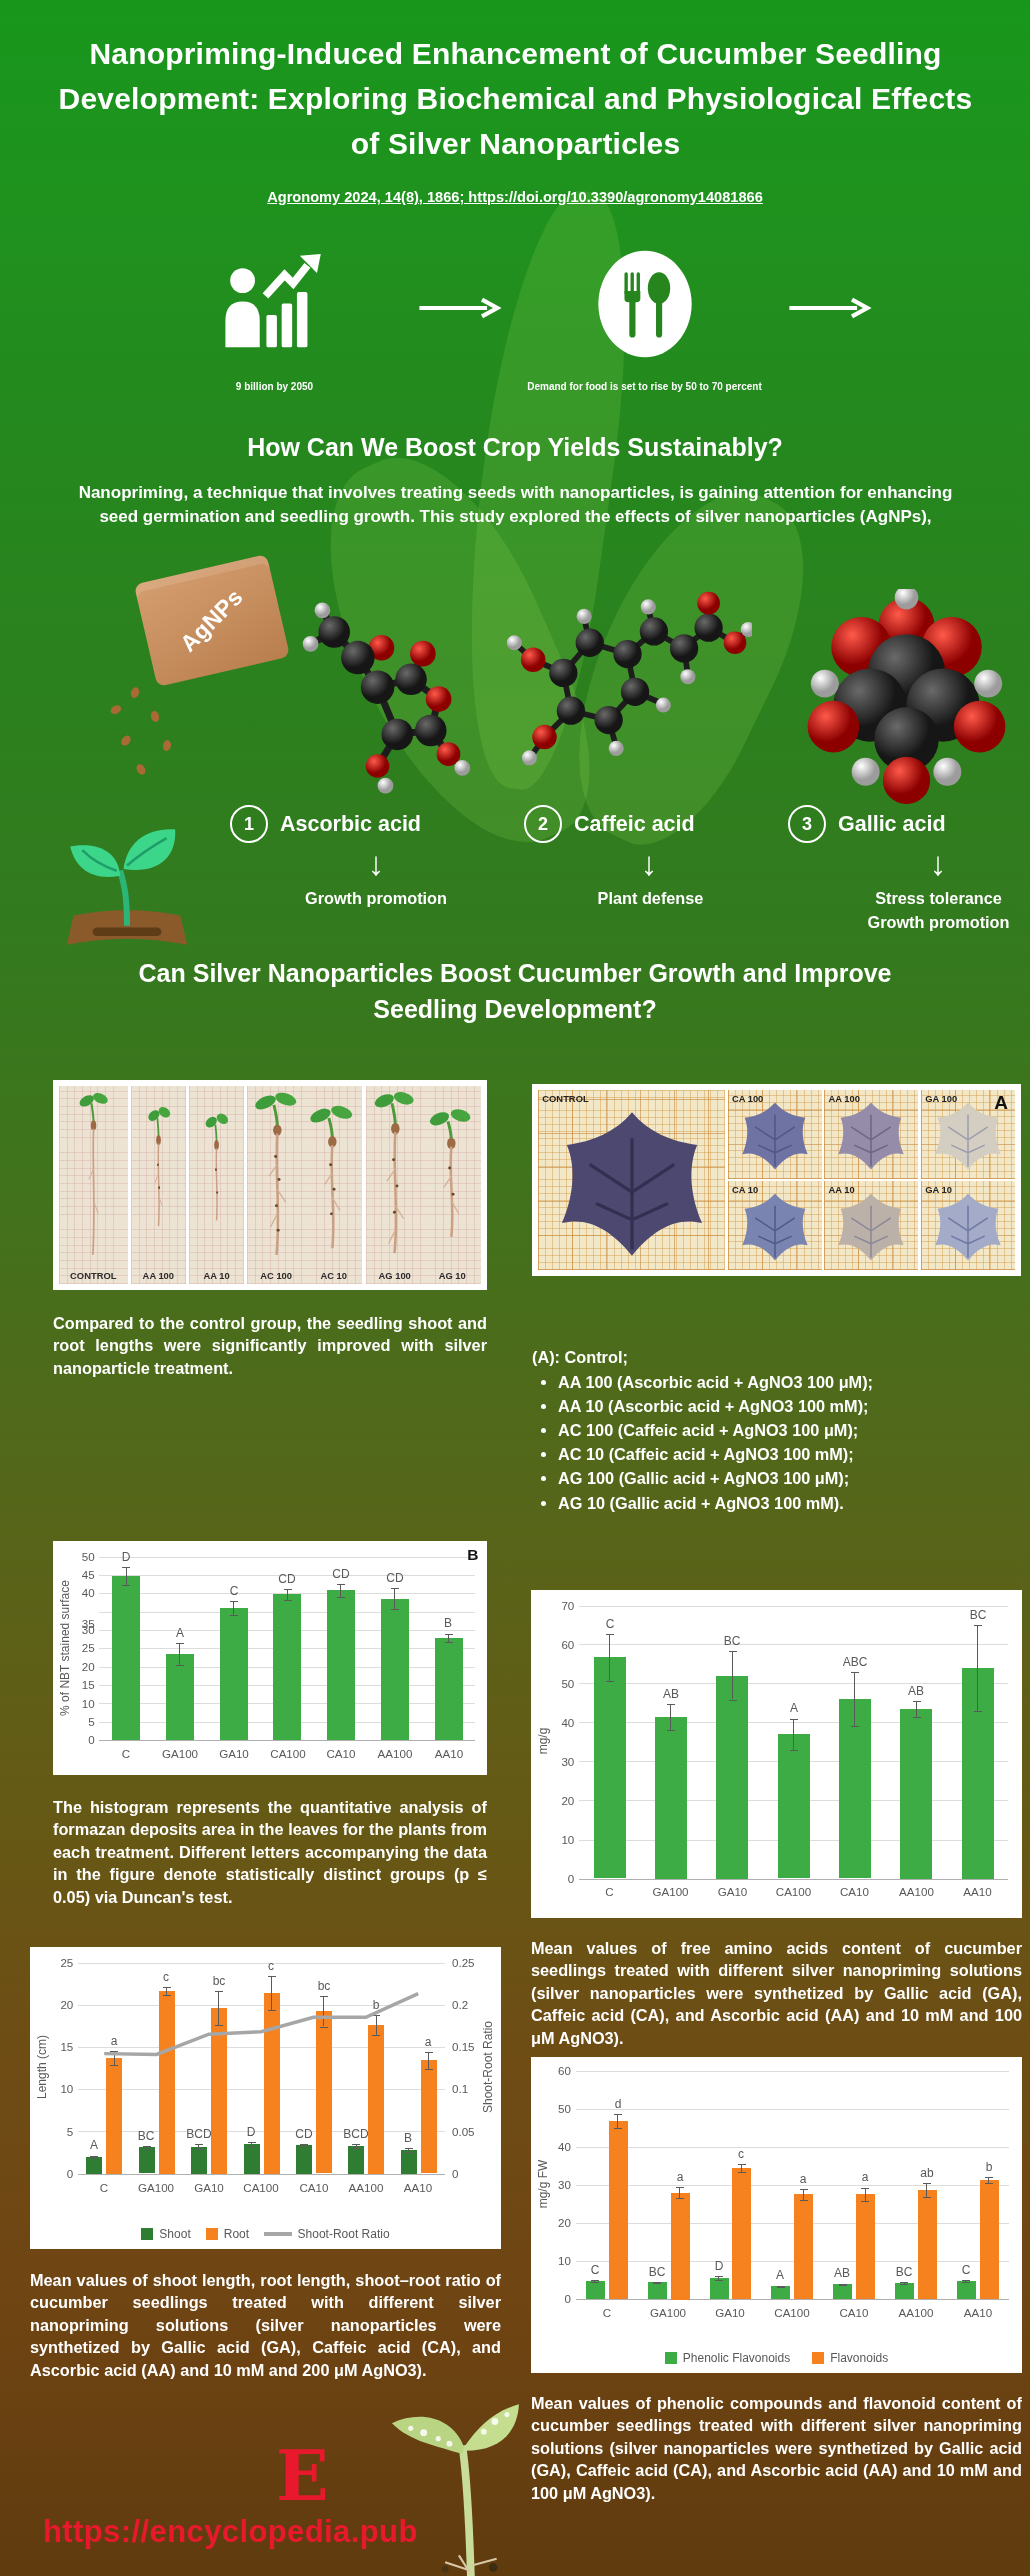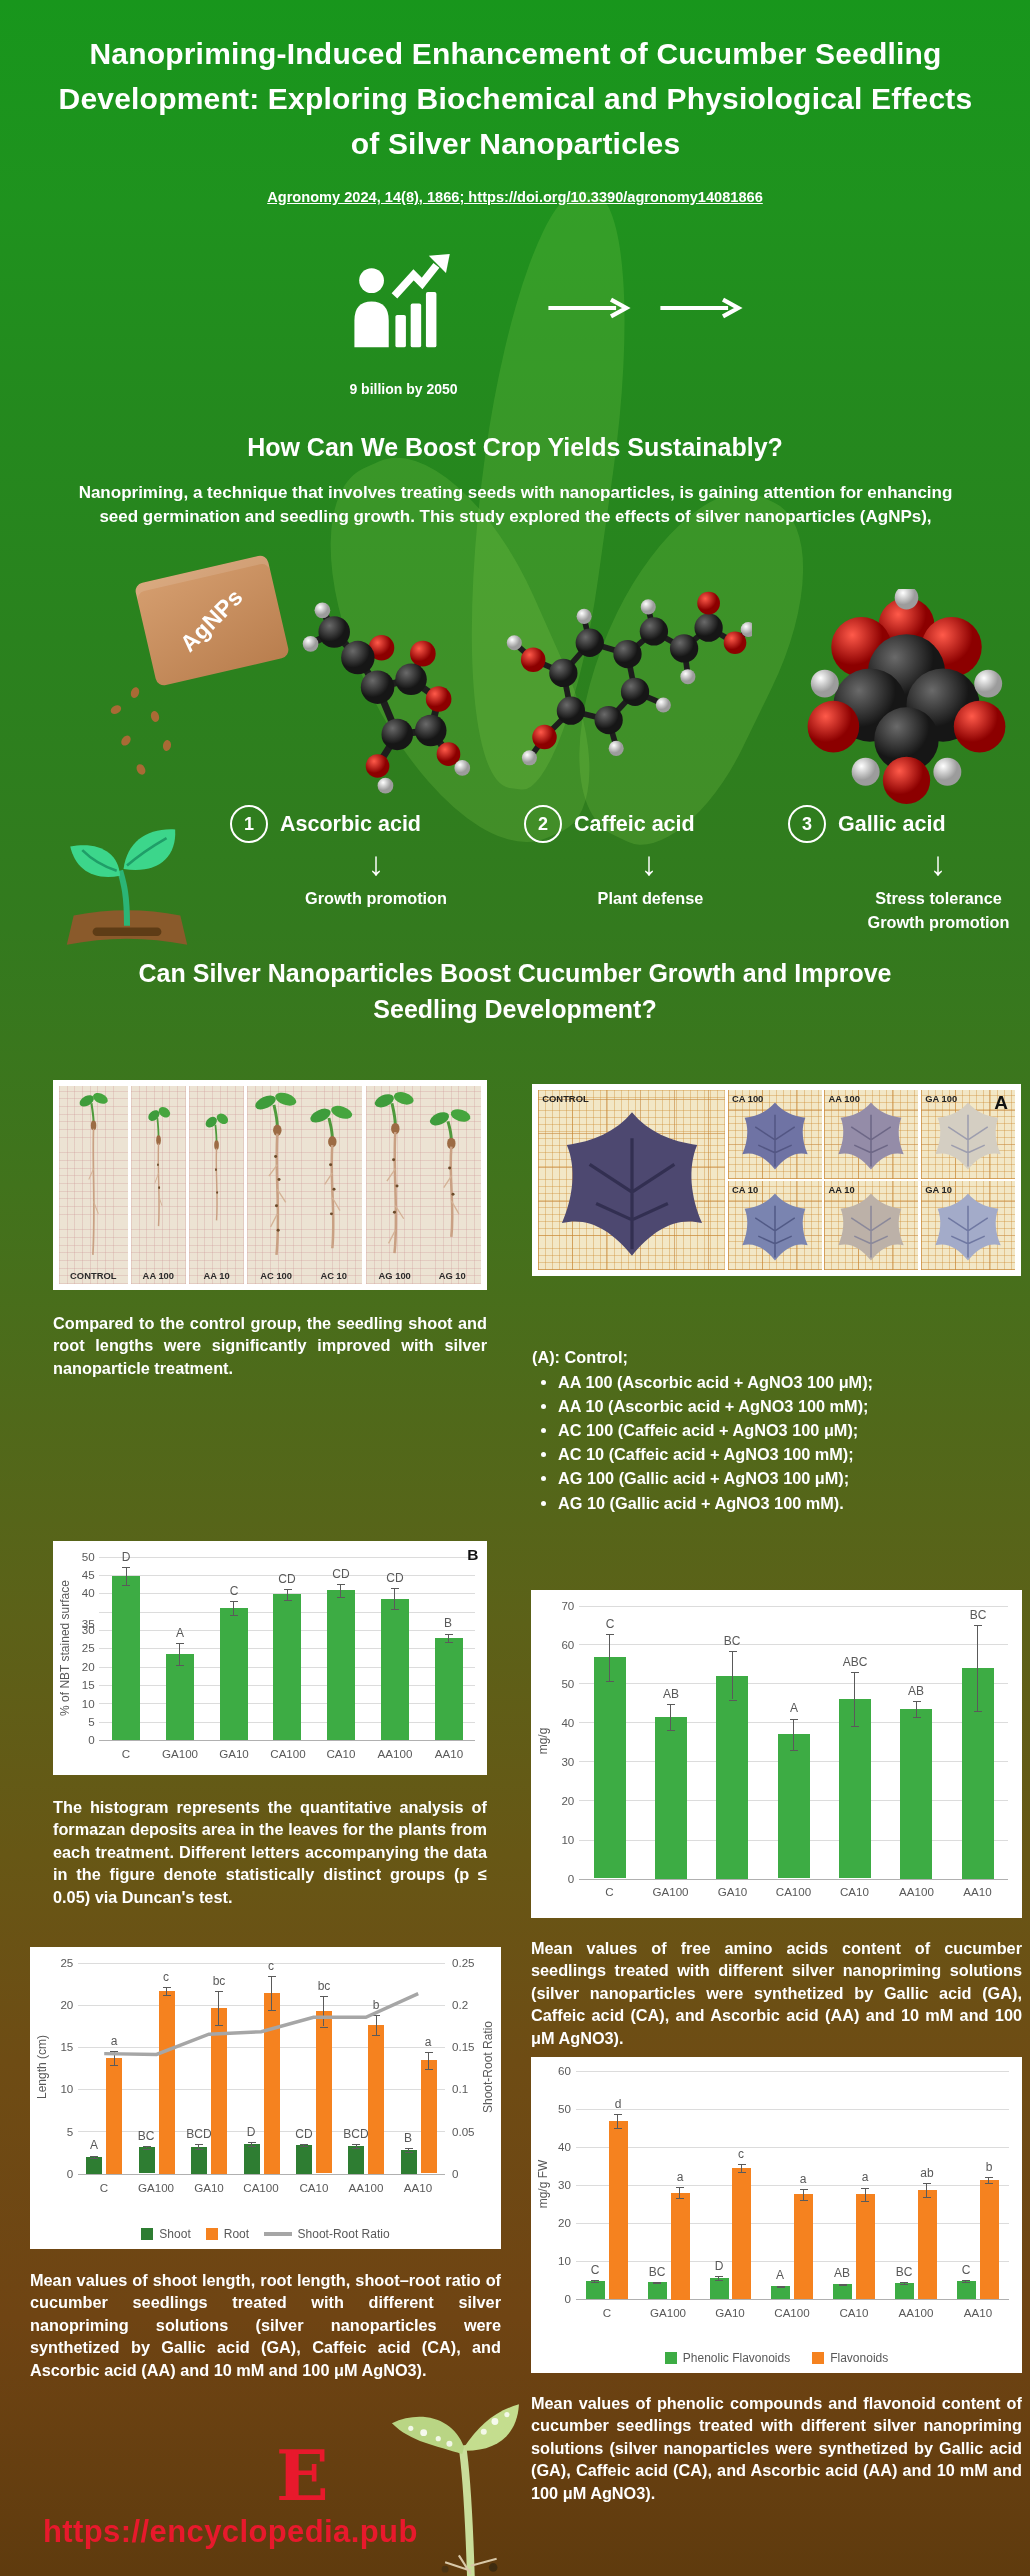--- a/index.html
+++ b/index.html
@@ -16,21 +16,21 @@
   
   #title{top:31px;left:0;width:1030px;font-size:30px;line-height:1.5;font-weight:bold;
          text-align:center;color:#fff;letter-spacing:0.2px;}
   #citation{top:189px;left:0;width:1030px;text-align:center;font-size:14.6px;font-weight:bold;
             color:#fff;}
   #citation a{color:#fff;text-decoration:underline;}
   
   #problems{top:239px;left:43px;width:945px;display:flex;align-items:center;justify-content:center;}
   .prob-item{width:258px;display:flex;flex-direction:column;align-items:center;}
   .prob-icon{height:129px;display:flex;align-items:center;justify-content:center;}
-  .prob-cap{margin-top:12px;color:#fff;font-weight:bold;font-size:14px;line-height:1.35;text-align:center;min-height:41px;}
+  .prob-cap{margin-top:12px;color:#fff;font-weight:bold;font-size:10px;line-height:1.35;text-align:center;min-height:41px;}
   .flow-arrow{width:112px;display:flex;align-items:center;justify-content:center;margin-top:-45px;}
   .h2{color:#fff;font-weight:bold;font-size:25px;text-align:center;line-height:1.45;}
   #q1{top:429px;left:0;width:1030px;}
   #intro{top:481px;left:69px;width:893px;color:#fff;font-weight:bold;font-size:17px;
          line-height:1.4;text-align:center;}
   
   #bag{top:568px;left:144px;width:136px;height:105px;transform:rotate(-13deg);
        background:linear-gradient(160deg,#d59e6f,#b97e4e);border-radius:8.6px;
        display:flex;align-items:center;justify-content:center;box-shadow:inset 0 8.6px 0 rgba(255,255,255,.12);}
   #bag span{transform:rotate(-32deg);color:#fff;font-weight:bold;font-size:23px;letter-spacing:0.4px;}
@@ -113,20 +113,37 @@
         <polygon points="86,4 108,2 104,22" fill="#fff"></polygon>
       </svg>
     </div>
     <div class="prob-cap">9 billion by 2050</div>
   </div>
   <div class="flow-arrow">
     <svg width="94" height="22" viewBox="0 0 100 26">
       <line x1="2" y1="13" x2="82" y2="13" stroke="#fff" stroke-width="5"></line>
       <path d="M76,3 L94,13 L76,23" stroke="#fff" stroke-width="5" fill="none"></path>
     </svg>
+  </div>
+  <div class="prob-item">
+    <div class="prob-icon">
+      <svg width="112" height="120" viewBox="0 0 120 120">
+        <ellipse cx="60" cy="60" rx="50" ry="57" fill="#fff"></ellipse>
+        <g fill="#27851e">
+          <rect x="38" y="26" width="3.6" height="24" rx="1.8"></rect>
+          <rect x="44.5" y="26" width="3.6" height="24" rx="1.8"></rect>
+          <rect x="51" y="26" width="3.6" height="24" rx="1.8"></rect>
+          <path d="M38,46 h17 v8 a4,4 0 0 1 -4,4 h-9 a4,4 0 0 1 -4,-4 z"></path>
+          <rect x="43.2" y="54" width="6.6" height="42" rx="3.3"></rect>
+          <ellipse cx="75" cy="43" rx="12" ry="17"></ellipse>
+          <rect x="71.8" y="56" width="6.6" height="40" rx="3.3"></rect>
+        </g>
+      </svg>
+    </div>
+    <div class="prob-cap" style="width:249px;">Demand for food is set to rise by 50 to 70 percent</div>
   </div>
   <div class="flow-arrow">
     <svg width="94" height="22" viewBox="0 0 100 26">
       <line x1="2" y1="13" x2="82" y2="13" stroke="#fff" stroke-width="5"></line>
       <path d="M76,3 L94,13 L76,23" stroke="#fff" stroke-width="5" fill="none"></path>
     </svg>
   </div>
 </div>
 
 <div id="q1" class="abs h2">How Can We Boost Crop Yields Sustainably?</div>
@@ -702,21 +719,21 @@
       <div class="cl-leg-item">
         <div class="cl-leg-box" style="background: rgb(245, 130, 31);"></div>
         <span>Root</span>
       </div>
       <div class="cl-leg-item">
         <div class="cl-leg-line" style="background: rgb(166, 166, 166);"></div>
         <span>Shoot-Root Ratio</span>
       </div>
     </div>
   </div>
-<div class="cap just" style="left:30px;top:2269px;width:471px;">Mean values of shoot length, root length, shoot–root ratio of cucumber seedlings treated with different silver nanopriming solutions (silver nanoparticles were synthetized by Gallic acid (GA), Caffeic acid (CA), and Ascorbic acid (AA) and 10 mM and 100 μM AgNO3).</div>
+<div class="cap just" style="left:30px;top:2269px;width:471px;">Mean values of shoot length, root length, shoot–root ratio of cucumber seedlings treated with different silver nanopriming solutions (silver nanoparticles were synthetized by Gallic acid (GA), Caffeic acid (CA), and Ascorbic acid (AA) and 10 mM and 200 μM AgNO3).</div>
 
 <div id="chart4" class="chart-panel" style="left:531px;top:2057px;width:491px;height:316px;">
     <div class="cl-axis" style="left: 45px; top: 242px; width: 433px;"></div>
     <div class="cl-ytick" style="left: 6.9px; top: 235px;">0</div>
     <div class="cl-grid" style="left: 45px; top: 204px; width: 433px;"></div>
     <div class="cl-ytick" style="left: 6.9px; top: 197px;">10</div>
     <div class="cl-grid" style="left: 45px; top: 166px; width: 433px;"></div>
     <div class="cl-ytick" style="left: 6.9px; top: 159px;">20</div>
     <div class="cl-grid" style="left: 45px; top: 128px; width: 433px;"></div>
     <div class="cl-ytick" style="left: 6.9px; top: 121px;">30</div>

